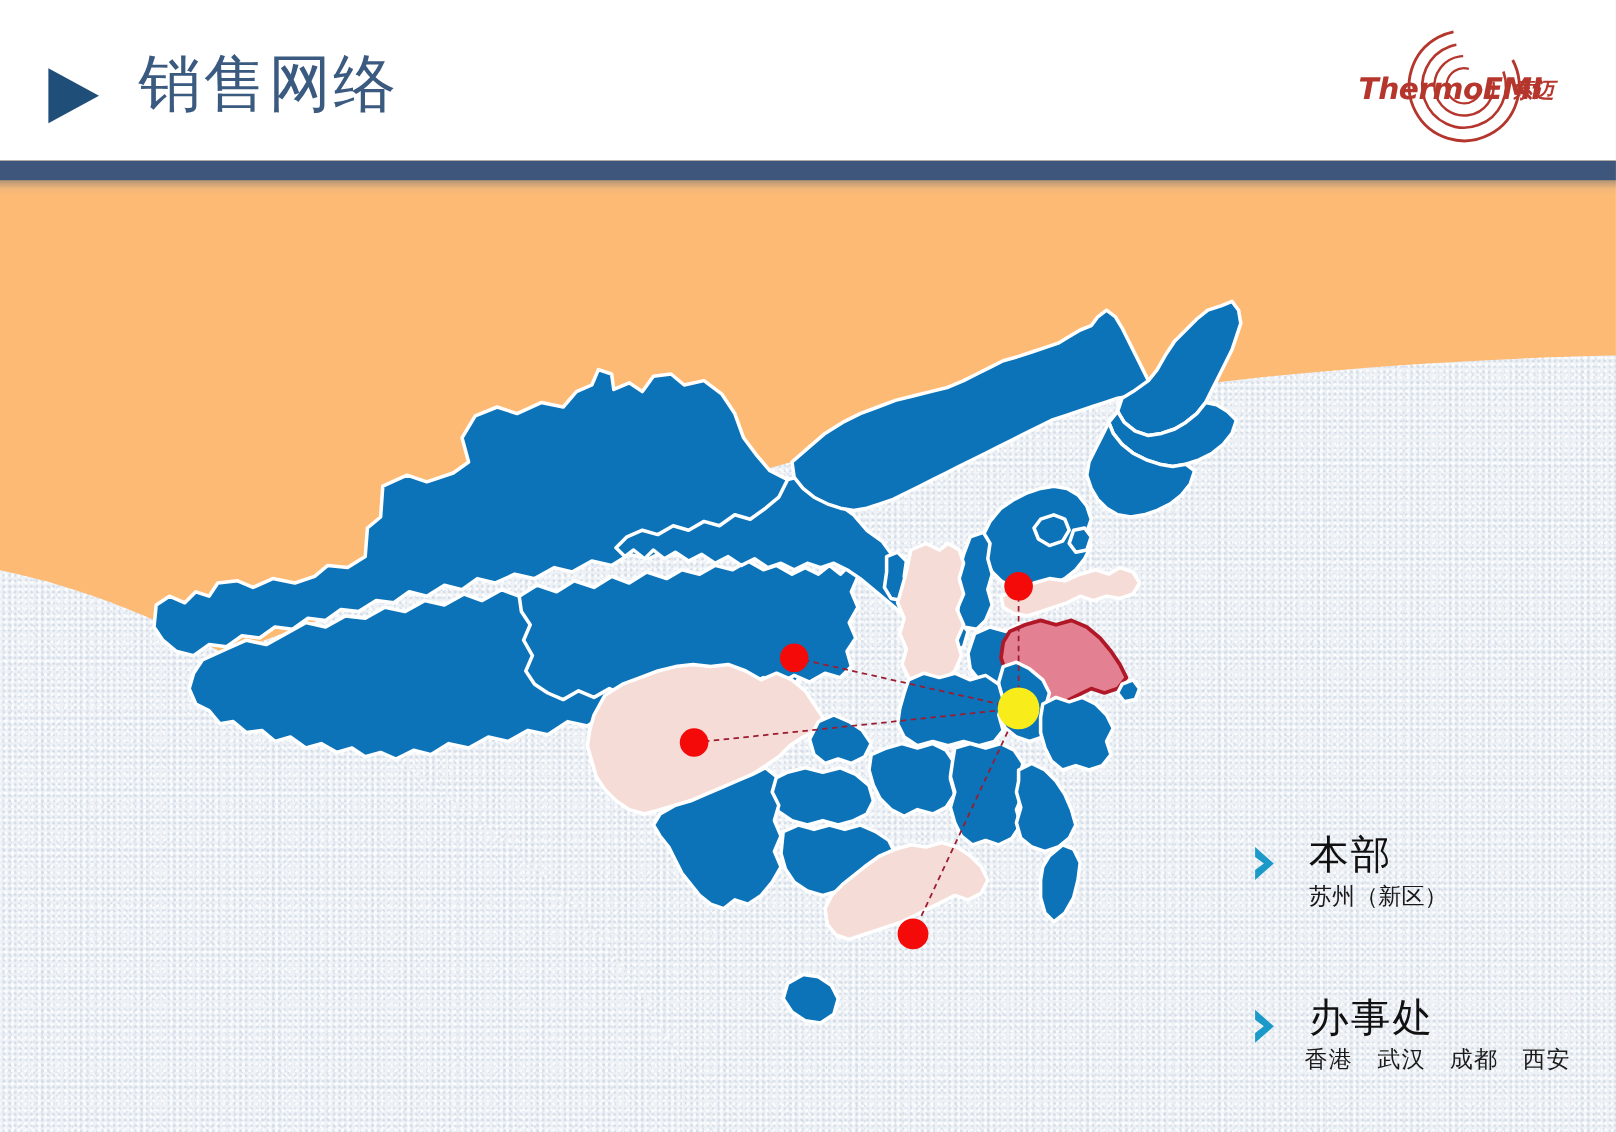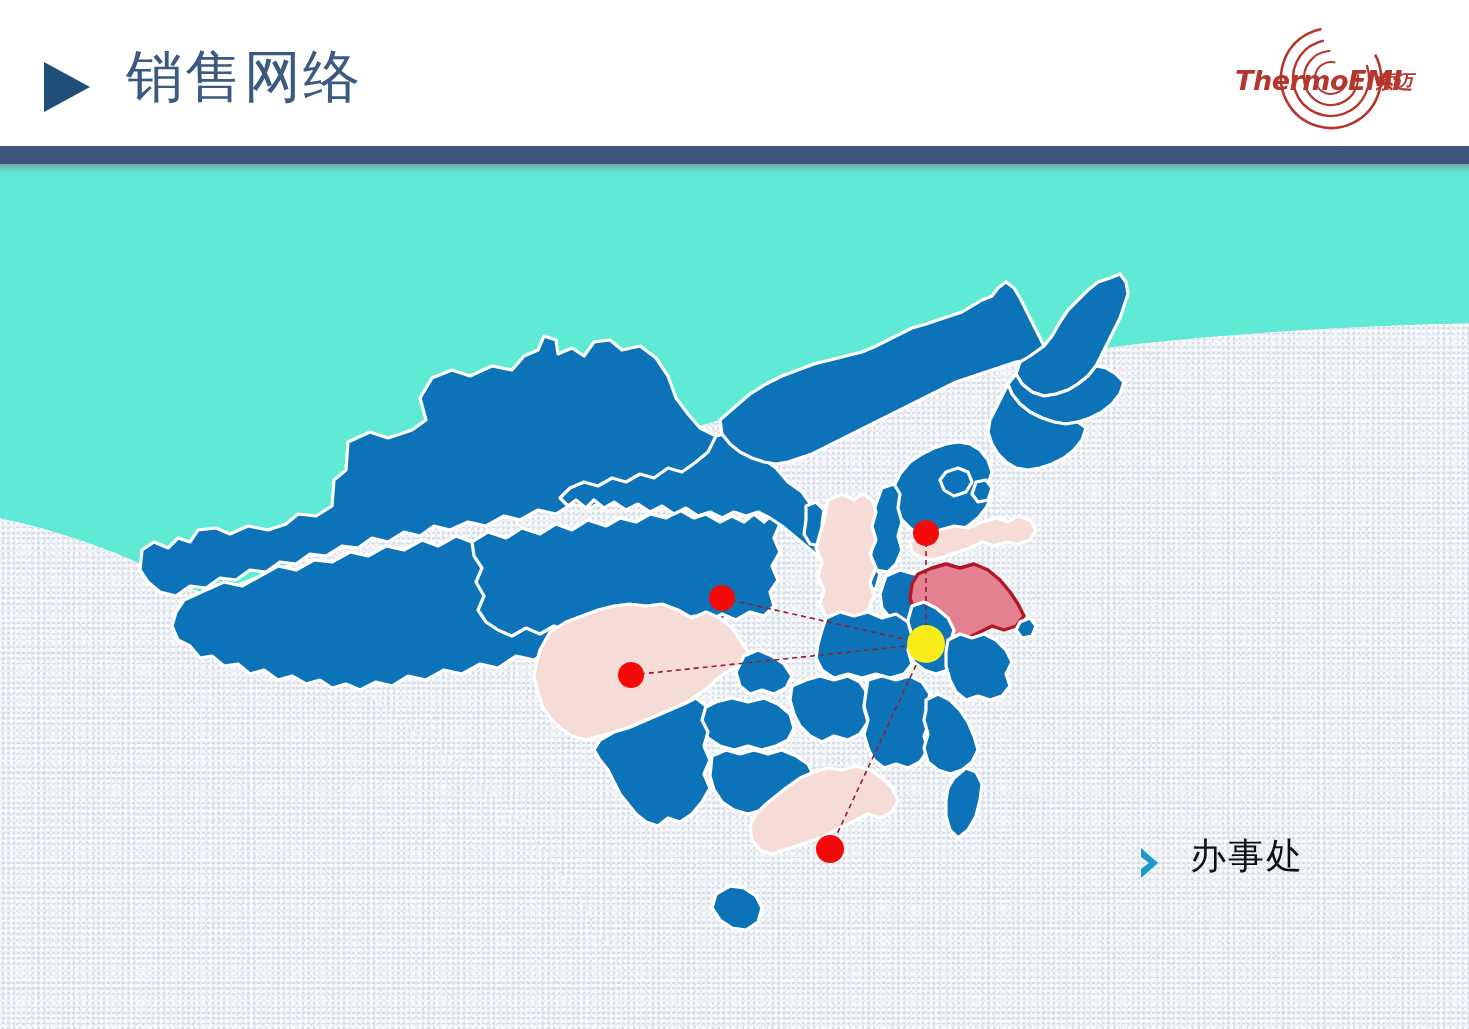--- a/index.html
+++ b/index.html
@@ -5,21 +5,21 @@
   * { box-sizing: border-box; margin: 0; padding: 0; }
   html, body {
     width: 1469px; height: 1029px;
     font-family: "Liberation Serif", "DejaVu Serif", serif;
     overflow: hidden;
     background: #ffffff;
   }
   #slide {
     position: relative;
     width: 1469px; height: 1029px;
-    background: #5eead4;
+    background: #fdba74;
     overflow: hidden;
   }
   .swoosh {
     position: absolute;
     background: #eef2f6;
     background-image:
       radial-gradient(circle at 25% 25%, rgba(255,255,255,0.85) 0 1.4px, transparent 1.6px),
       radial-gradient(circle at 72% 64%, rgba(205,214,226,0.75) 0 1.2px, transparent 1.5px),
       radial-gradient(circle at 48% 88%, rgba(255,255,255,0.7) 0 1.3px, transparent 1.6px),
       radial-gradient(circle at 90% 18%, rgba(208,217,229,0.6) 0 1.1px, transparent 1.4px);
@@ -222,25 +222,35 @@
         <circle cx="511" cy="505" r="13" fill="#f50a0a"></circle>
         <circle cx="710" cy="679" r="14" fill="#f50a0a"></circle>
       </g>
 
       <circle cx="806" cy="474" r="19" fill="#f9ec1b"></circle>
     </svg>
   </div>
 
   <div class="legend">
 
+    <div class="legend-group">
+      <div class="chevron">
+        <svg viewBox="0 0 26 34" width="26" height="34" xmlns="http://www.w3.org/2000/svg">
+          <path d="M3 2 L20 17 L3 32 L3 23 L11 17 L3 11 Z" fill="#1b9ac9"></path>
+        </svg>
+      </div>
+      <div class="legend-title">本部</div>
+      <div class="legend-sub">苏州（新区）</div>
+    </div>
 
     <div class="legend-group office">
       <div class="chevron">
         <svg viewBox="0 0 26 34" width="26" height="34" xmlns="http://www.w3.org/2000/svg">
           <path d="M3 2 L20 17 L3 32 L3 23 L11 17 L3 11 Z" fill="#1b9ac9"></path>
         </svg>
       </div>
       <div class="legend-title">办事处</div>
+      <div class="legend-sub cities">香港　武汉　成都　西安</div>
     </div>
 
   </div>
 
 </div>
 
 </body></html>

